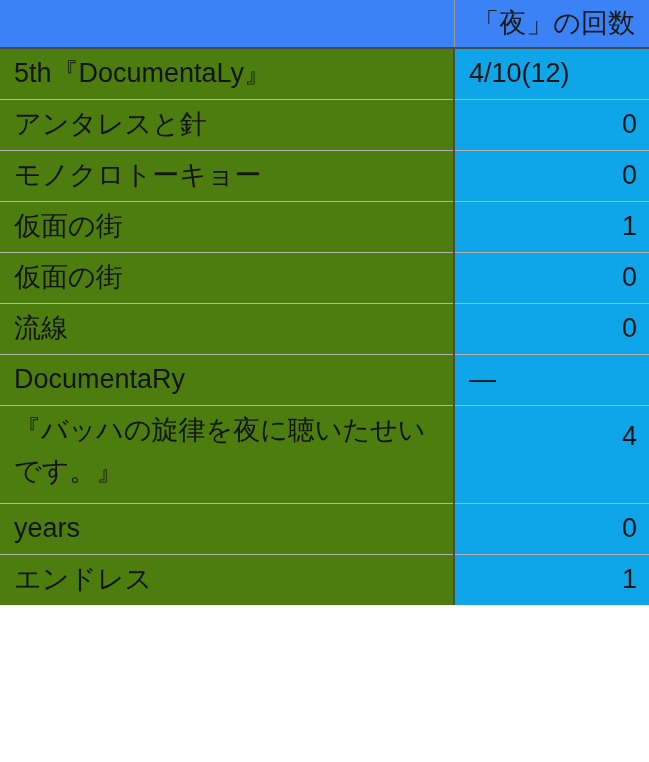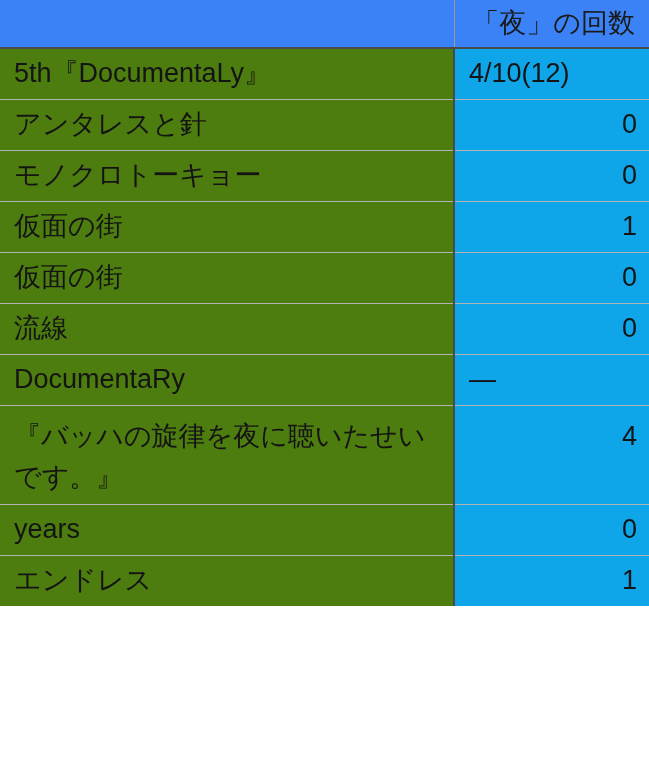--- a/index.html
+++ b/index.html
@@ -82,21 +82,21 @@
   }
   td.cell-value.align-left { text-align: left; padding-left: 14px; }
 
   
   tr.row-single td { height: 51px; padding-top: 0; padding-bottom: 0; }
   tr.row-single td.cell-value { vertical-align: middle; padding-top: 0; }
 
   
   tr.row-double td { height: 98px; }
   tr.row-double td.cell-title {
-    padding-top: 10px;
+    padding-top: 4px;
     vertical-align: top;
     line-height: 1.52;
   }
   tr.row-double td.cell-value { vertical-align: top; padding-top: 12px; }
 </style>
 </head>
 <body>
 
 <div id="table-wrap">
   <table class="freq-table">

